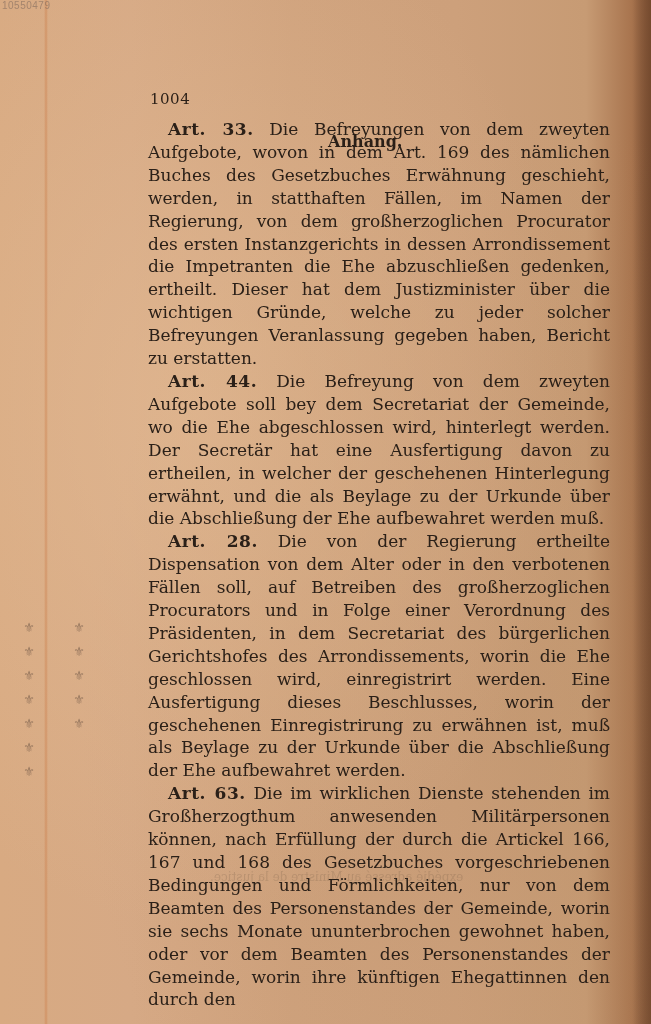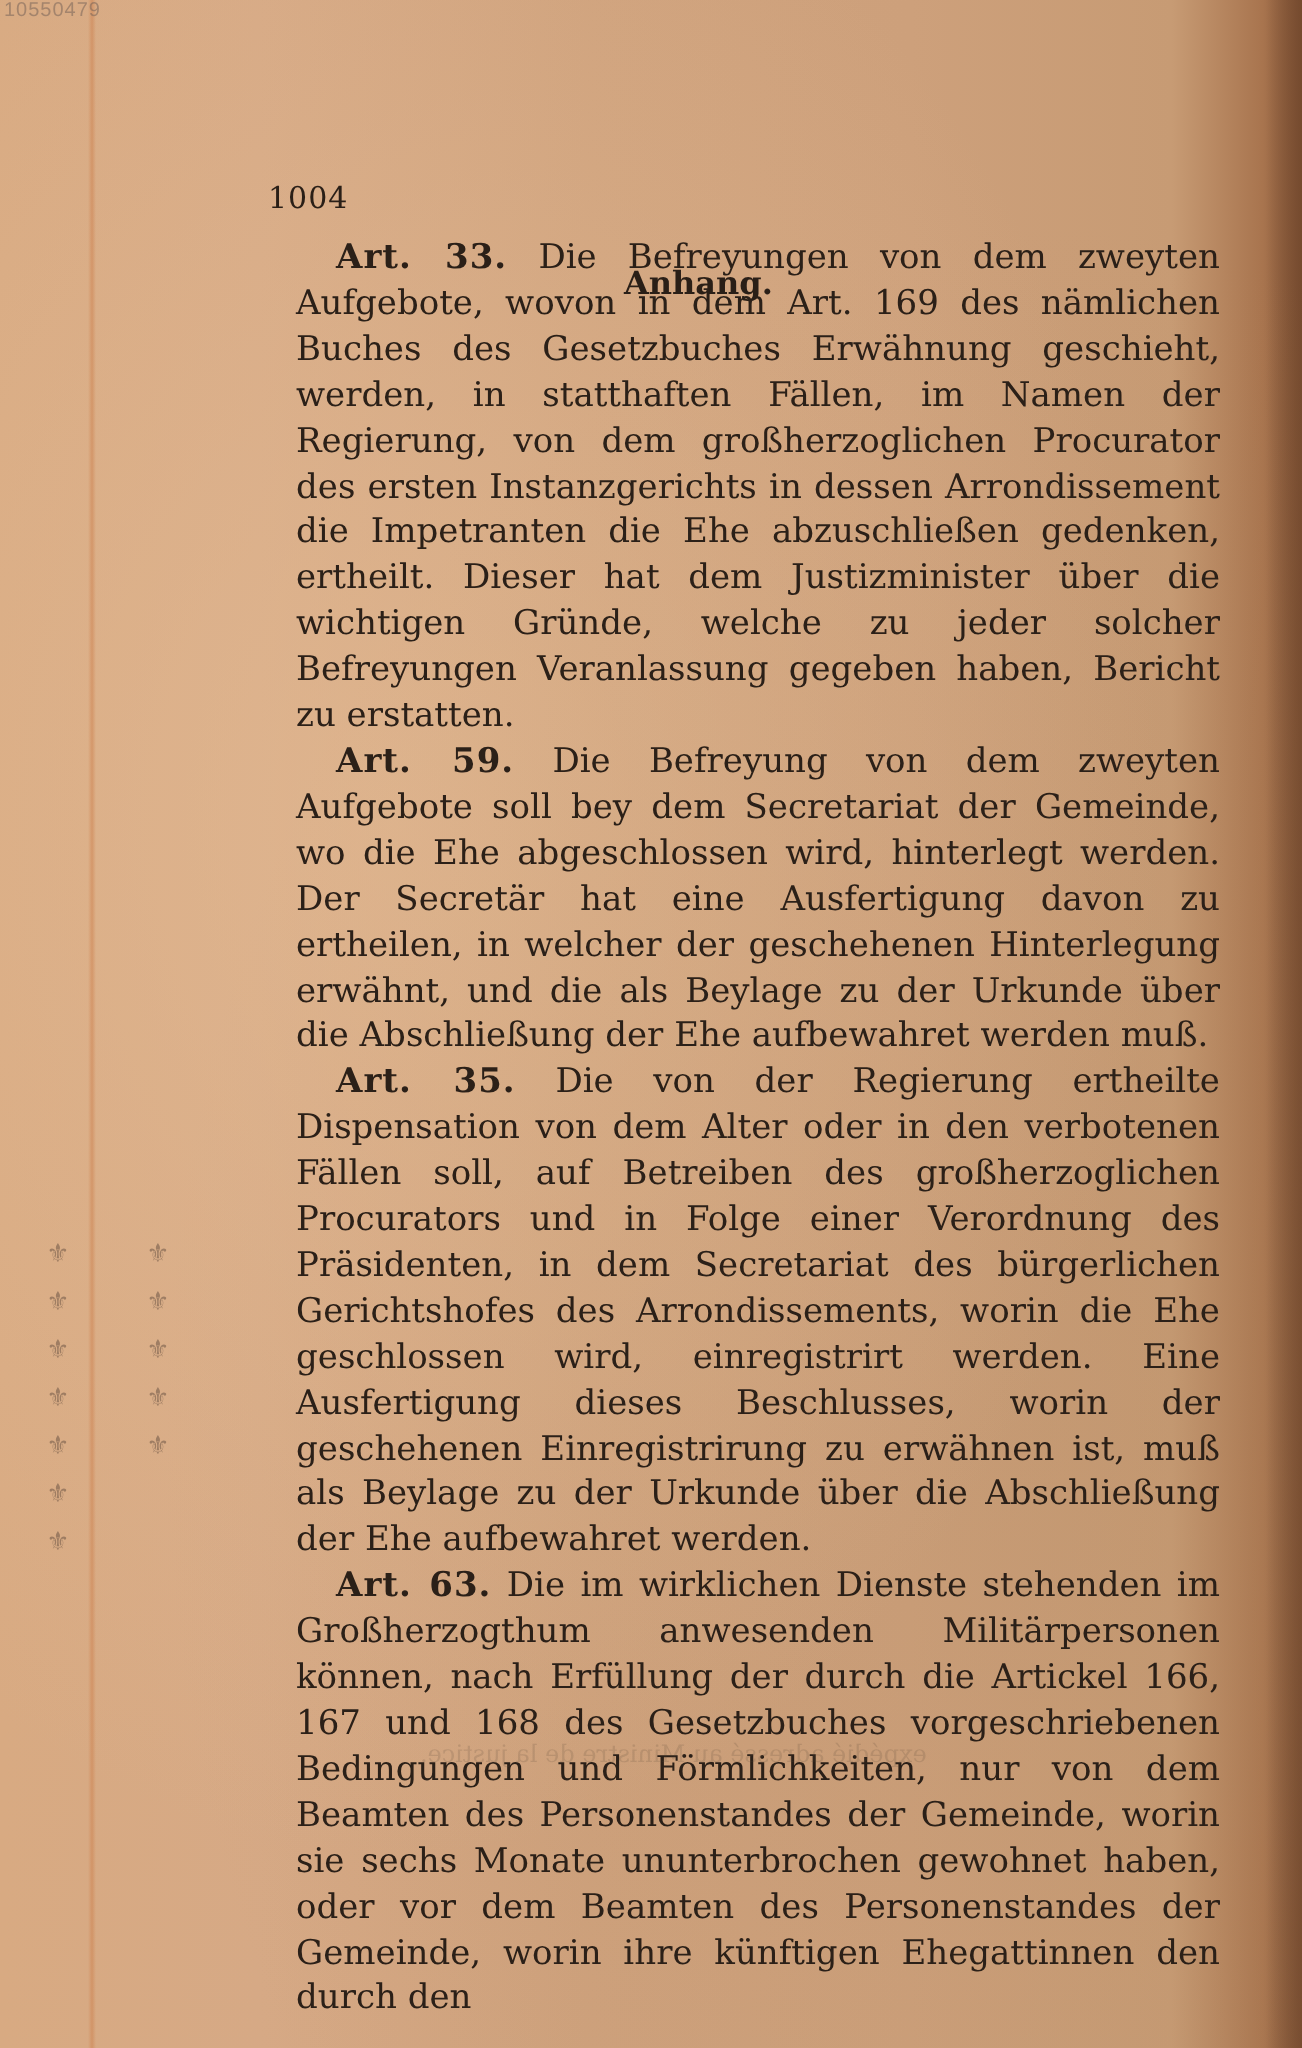--- a/index.html
+++ b/index.html
@@ -59,21 +59,21 @@
     .orn {
       width: 14px; height: 16px;
       font-family: "DejaVu Serif", serif;
       font-size: 13px;
       line-height: 16px;
       text-align: center;
       color: rgba(110,85,70,0.55);
     }
     .header {
       position: absolute;
-      left: 134px; top: 88px;
+      left: 150px; top: 88px;
       width: 460px; height: 24px;
       font-family: "DejaVu Serif", serif;
       color: #2a1f17;
       text-decoration: underline;
     }
     .page-number {
       position: absolute;
       left: 0; top: 2px;
       font-size: 15px;
       letter-spacing: 0.5px;
@@ -144,25 +144,25 @@
     <span class="page-number">1004</span>
     <span class="running-head">Anhang.</span>
   </div>
 
   <div class="body-text">
     <p class="para">
       <span class="art">Art. 33.</span>
       <span>Die Befreyungen von dem zweyten Aufgebote, wovon in dem Art. 169 des nämlichen Buches des Gesetzbuches Erwähnung geschieht, werden, in statthaften Fällen, im Namen der Regierung, von dem großherzoglichen Procurator des ersten Instanzgerichts in dessen Arrondissement die Impetranten die Ehe abzuschließen gedenken, ertheilt. Dieser hat dem Justizminister über die wichtigen Gründe, welche zu jeder solcher Befreyungen Veranlassung gegeben haben, Bericht zu erstatten.</span>
     </p>
     <p class="para">
-      <span class="art">Art. 59.</span>
+      <span class="art">Art. 44.</span>
       <span>Die Befreyung von dem zweyten Aufgebote soll bey dem Secretariat der Gemeinde, wo die Ehe abgeschlossen wird, hinterlegt werden. Der Secretär hat eine Ausfertigung davon zu ertheilen, in welcher der geschehenen Hinterlegung erwähnt, und die als Beylage zu der Urkunde über die Abschließung der Ehe aufbewahret werden muß.</span>
     </p>
     <p class="para">
-      <span class="art">Art. 35.</span>
+      <span class="art">Art. 28.</span>
       <span>Die von der Regierung ertheilte Dispensation von dem Alter oder in den verbotenen Fällen soll, auf Betreiben des großherzoglichen Procurators und in Folge einer Verordnung des Präsidenten, in dem Secretariat des bürgerlichen Gerichtshofes des Arrondissements, worin die Ehe geschlossen wird, einregistrirt werden. Eine Ausfertigung dieses Beschlusses, worin der geschehenen Einregistrirung zu erwähnen ist, muß als Beylage zu der Urkunde über die Abschließung der Ehe aufbewahret werden.</span>
     </p>
     <p class="para">
       <span class="art">Art. 63.</span>
       <span>Die im wirklichen Dienste stehenden im Großherzogthum anwesenden Militärpersonen können, nach Erfüllung der durch die Artickel 166, 167 und 168 des Gesetzbuches vorgeschriebenen Bedingungen und Förmlichkeiten, nur von dem Beamten des Personenstandes der Gemeinde, worin sie sechs Monate ununterbrochen gewohnet haben, oder vor dem Beamten des Personenstandes der Gemeinde, worin ihre künftigen Ehegattinnen den durch den</span>
     </p>
   </div>
 
   <div class="bleed">expédié adressé au Ministre de la justice.</div>
 </div>

